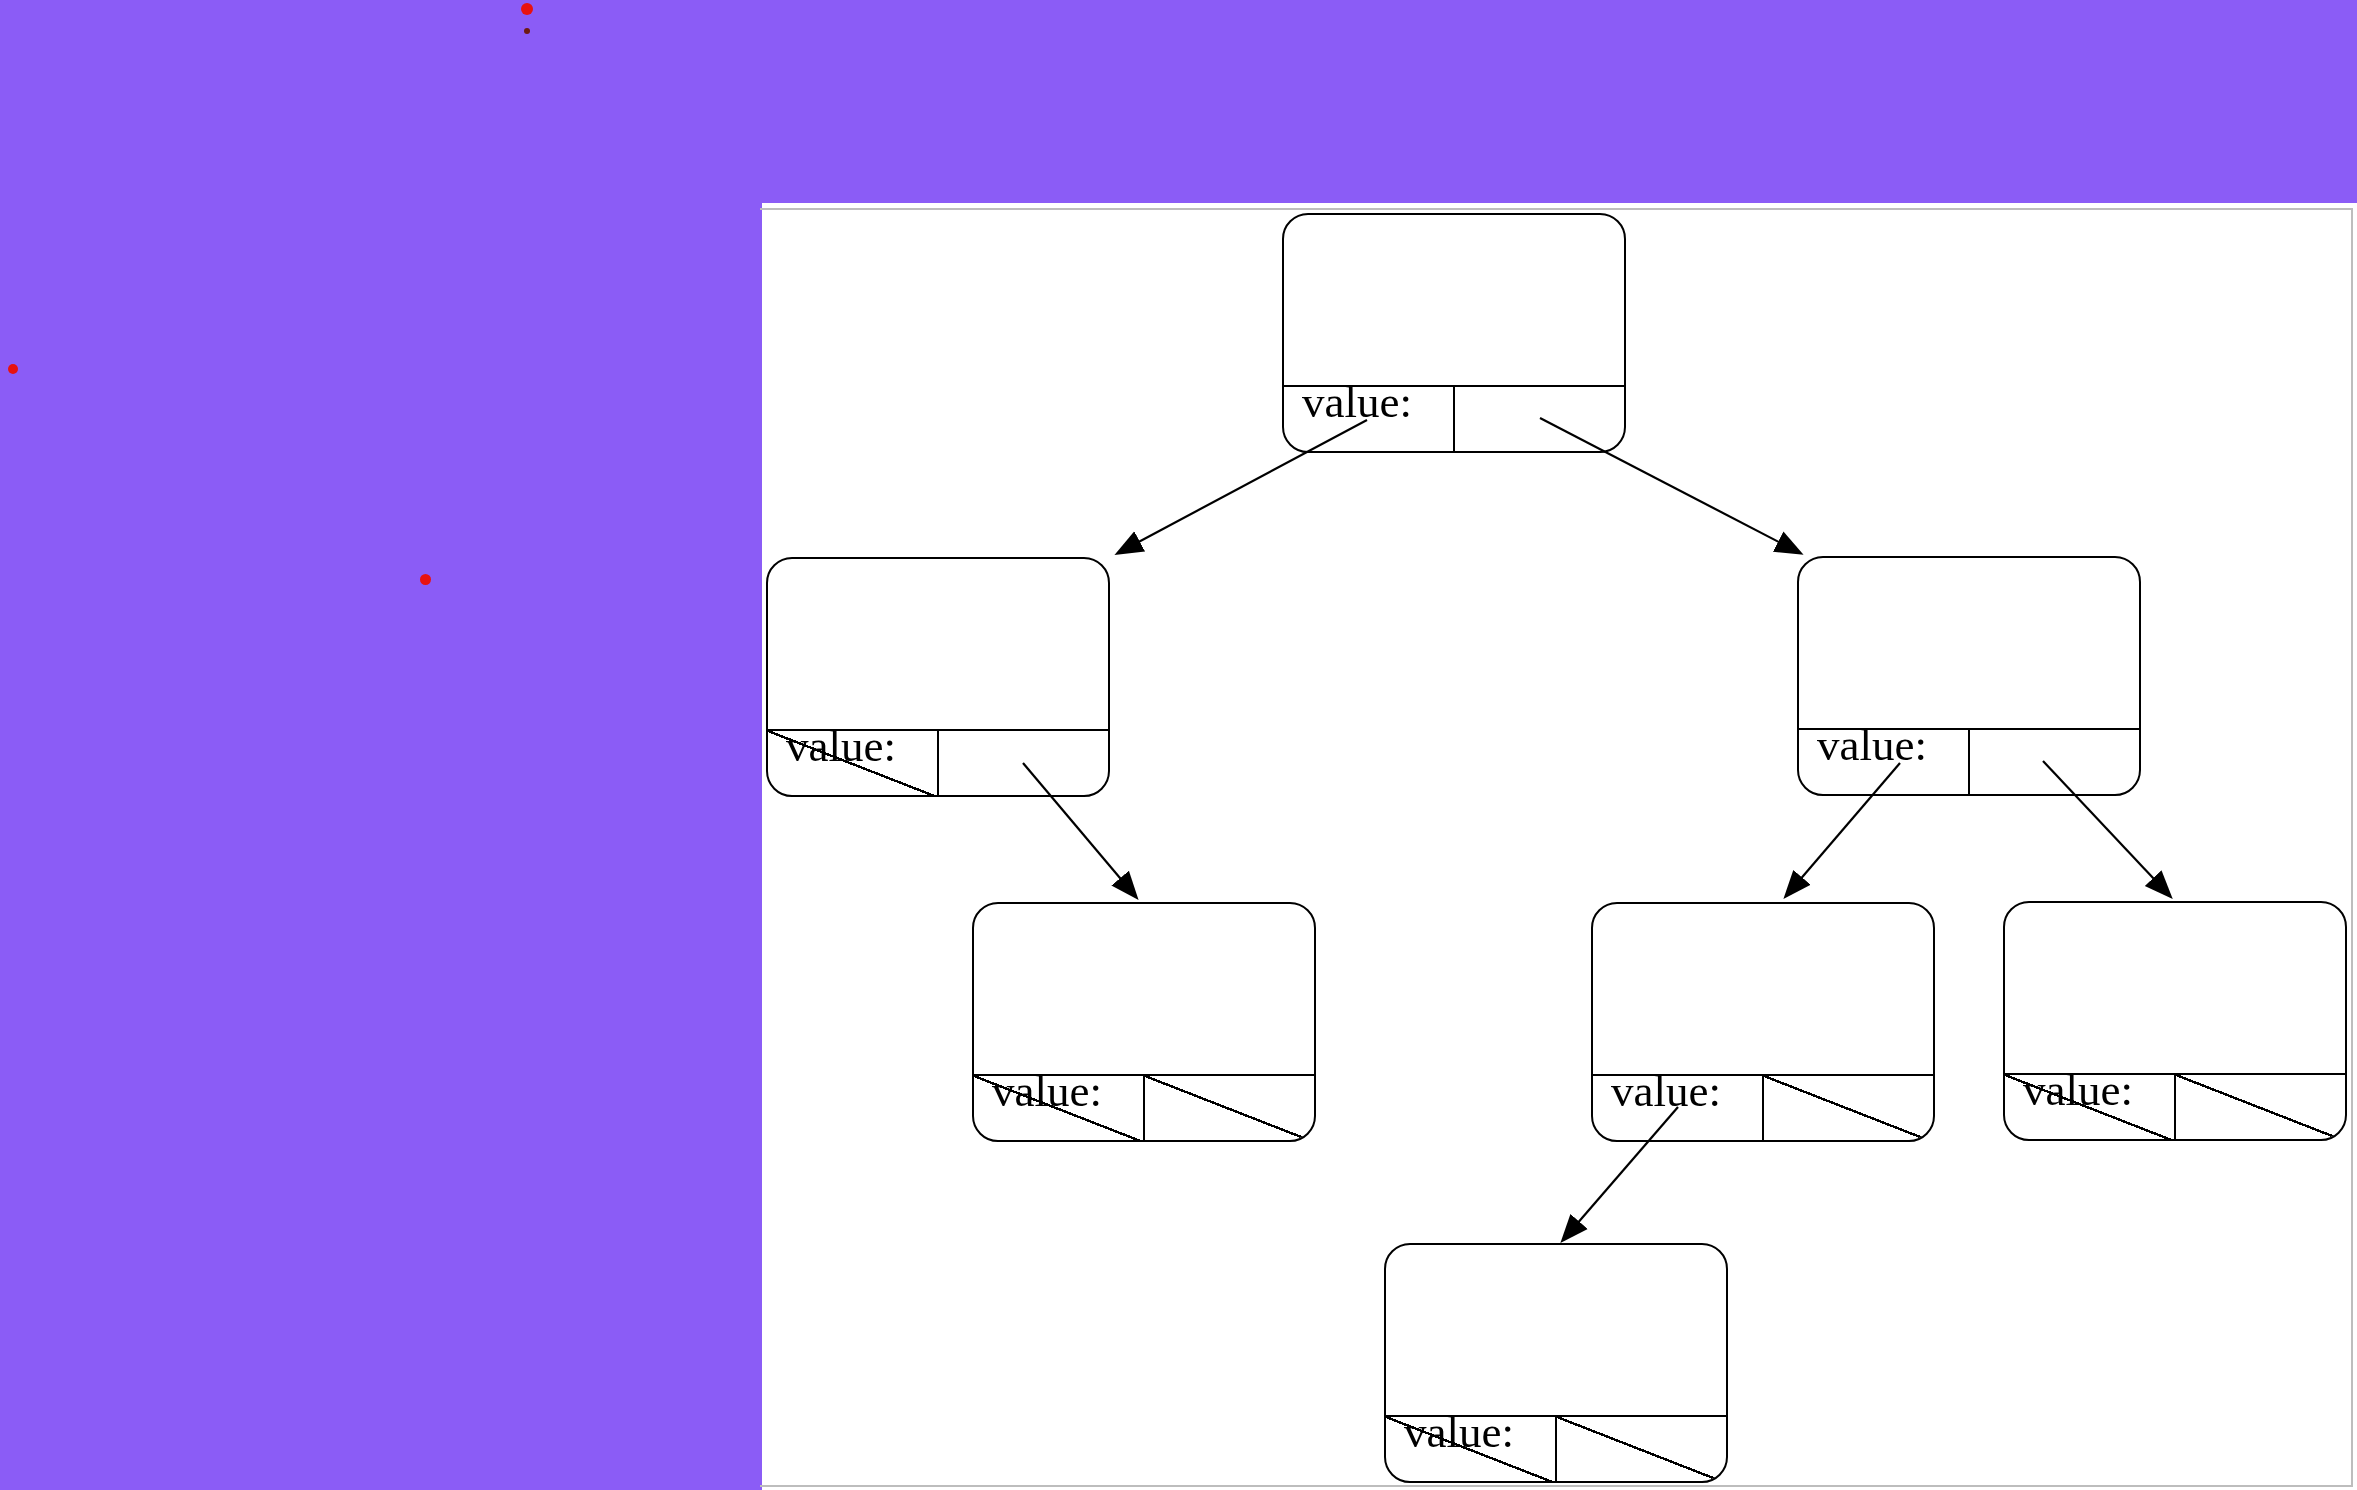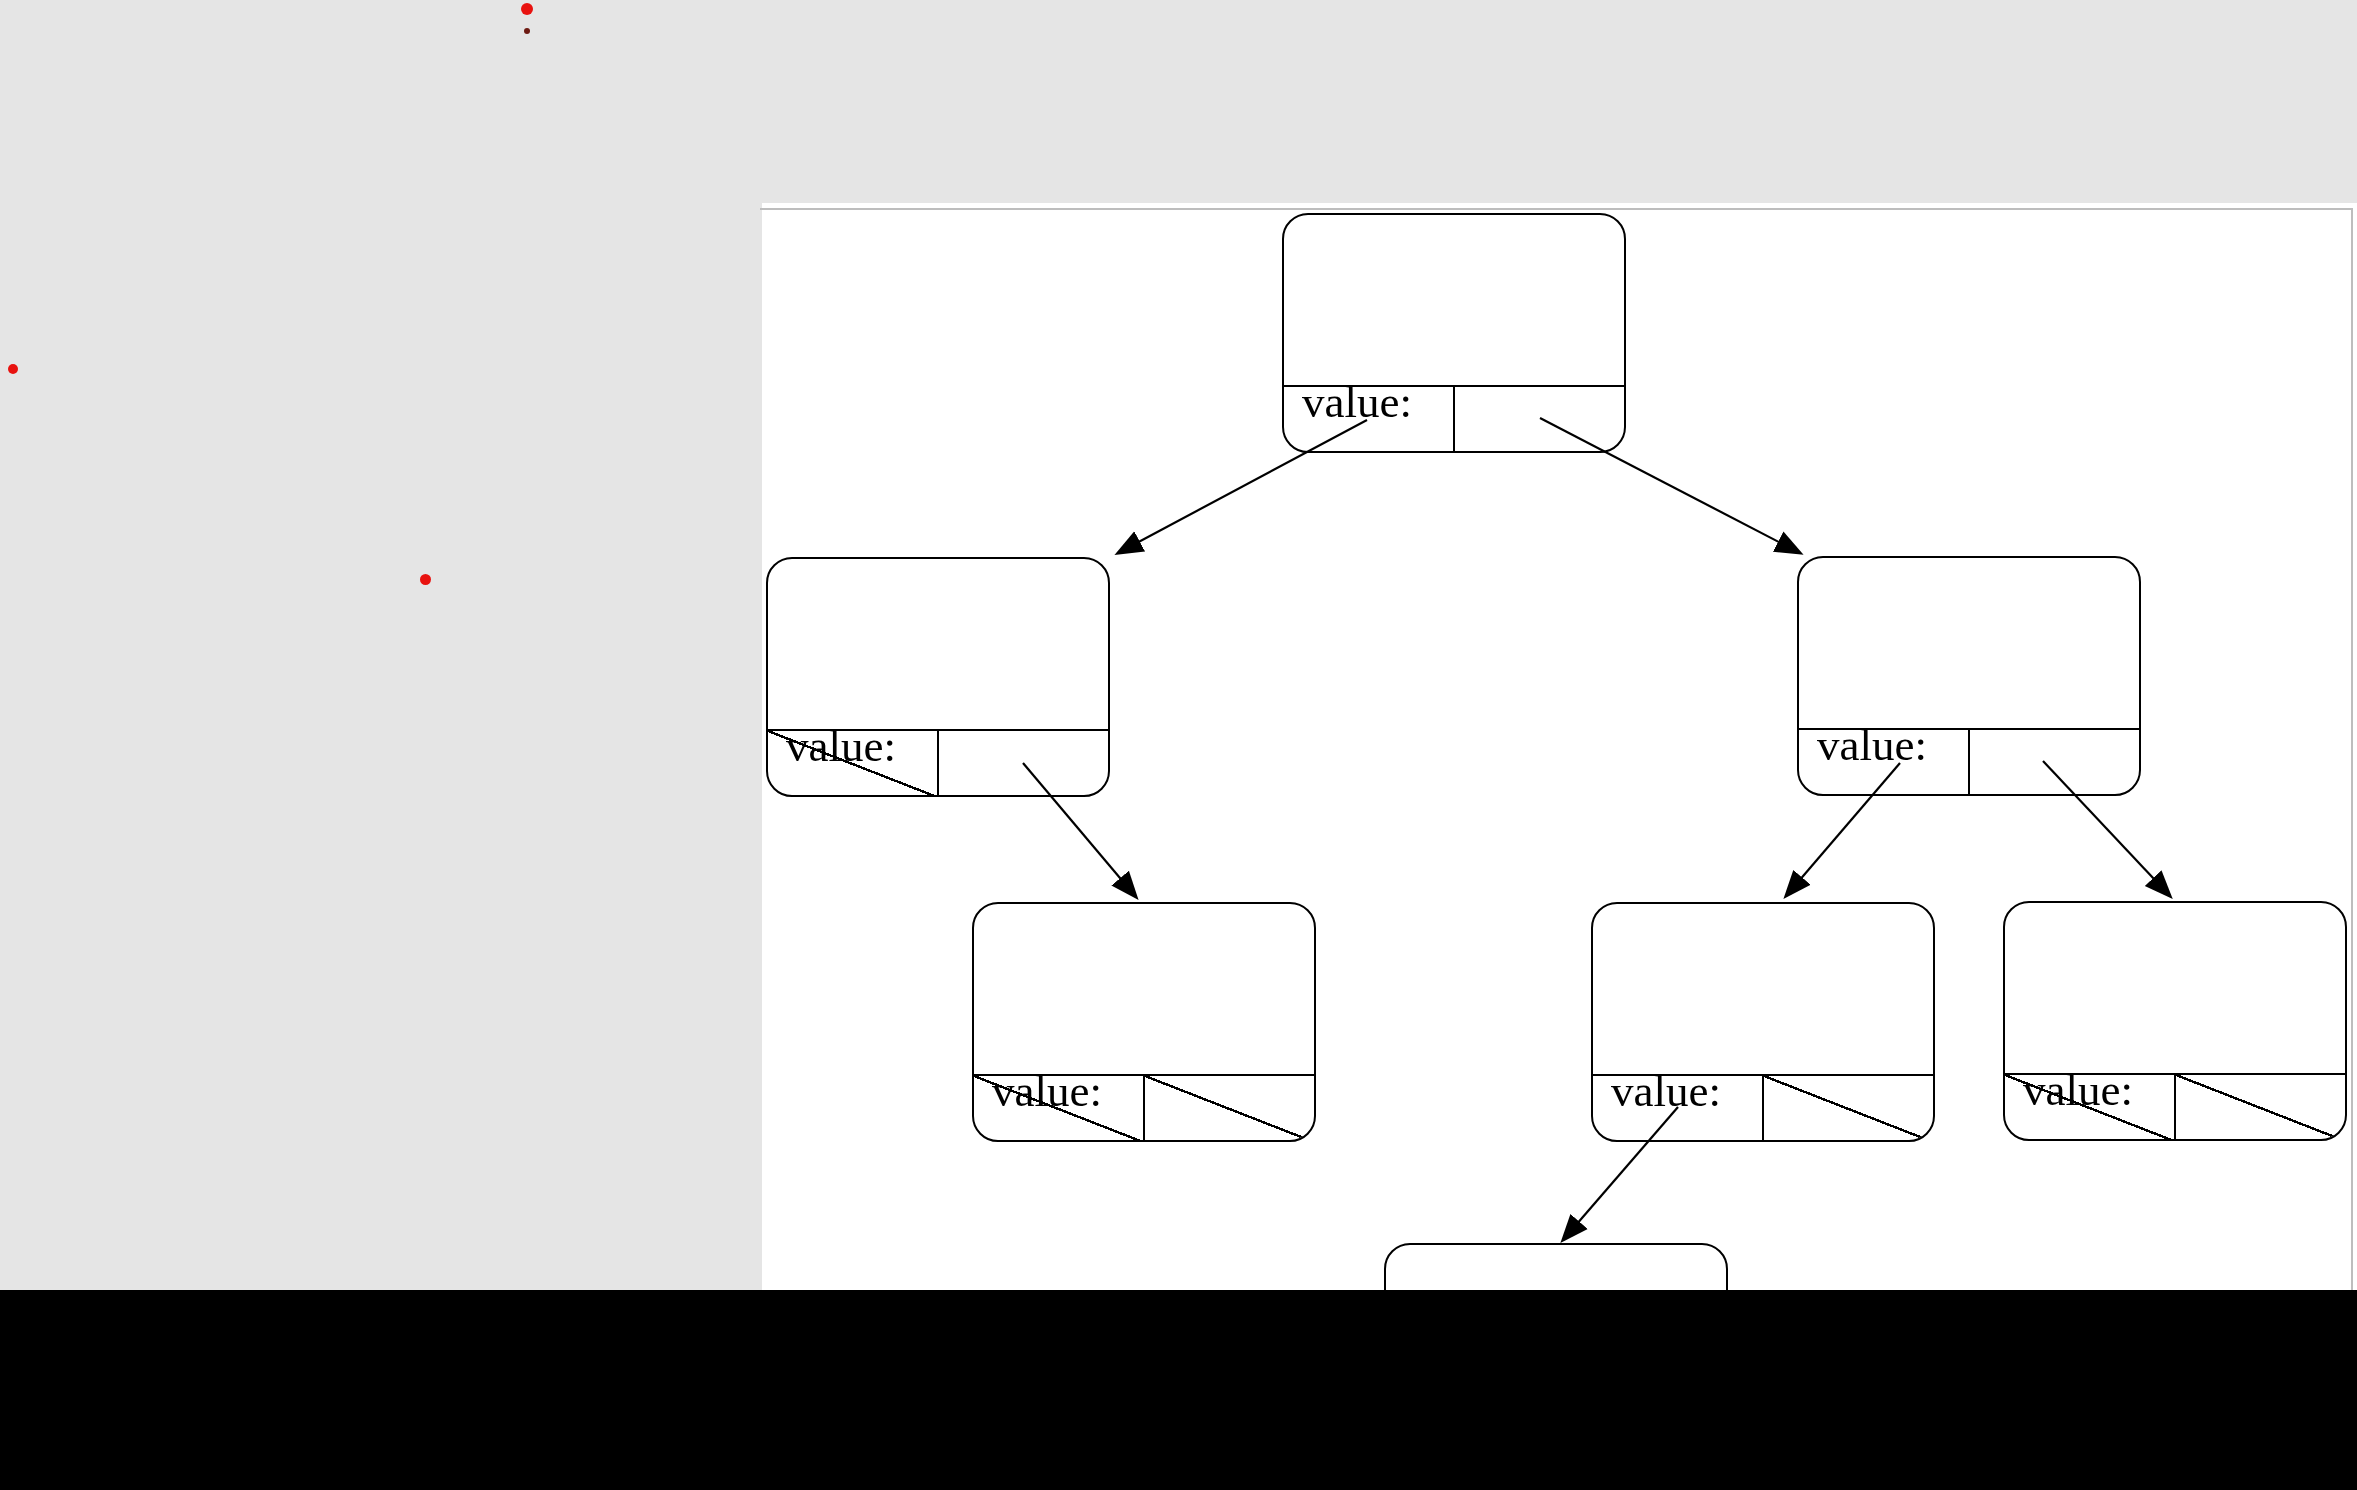--- a/index.html
+++ b/index.html
@@ -1,20 +1,20 @@
 <!DOCTYPE html>
 <html><head>
 <meta charset="utf-8">
 <style>
   html, body { margin: 0; padding: 0; background: #000; }
   .stage {
     position: relative;
     width: 2357px;
-    height: 1290px;
-    background: #e5e5e5;
+    height: 1490px;
+    background: #8b5cf6;
     overflow: hidden;
     font-family: "Liberation Serif", "DejaVu Serif", serif;
   }
   .canvas {
     position: absolute;
     left: 762px; top: 203px;
     width: 1595px; height: 1287px;
     background: #fff;
   }
   .canvas-frame {

